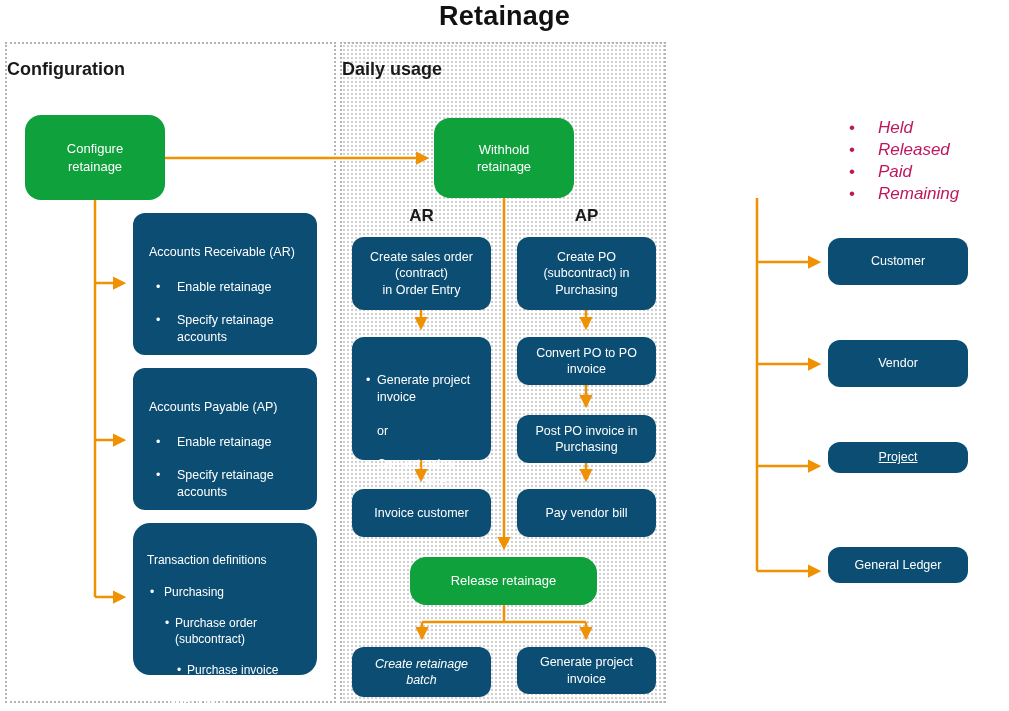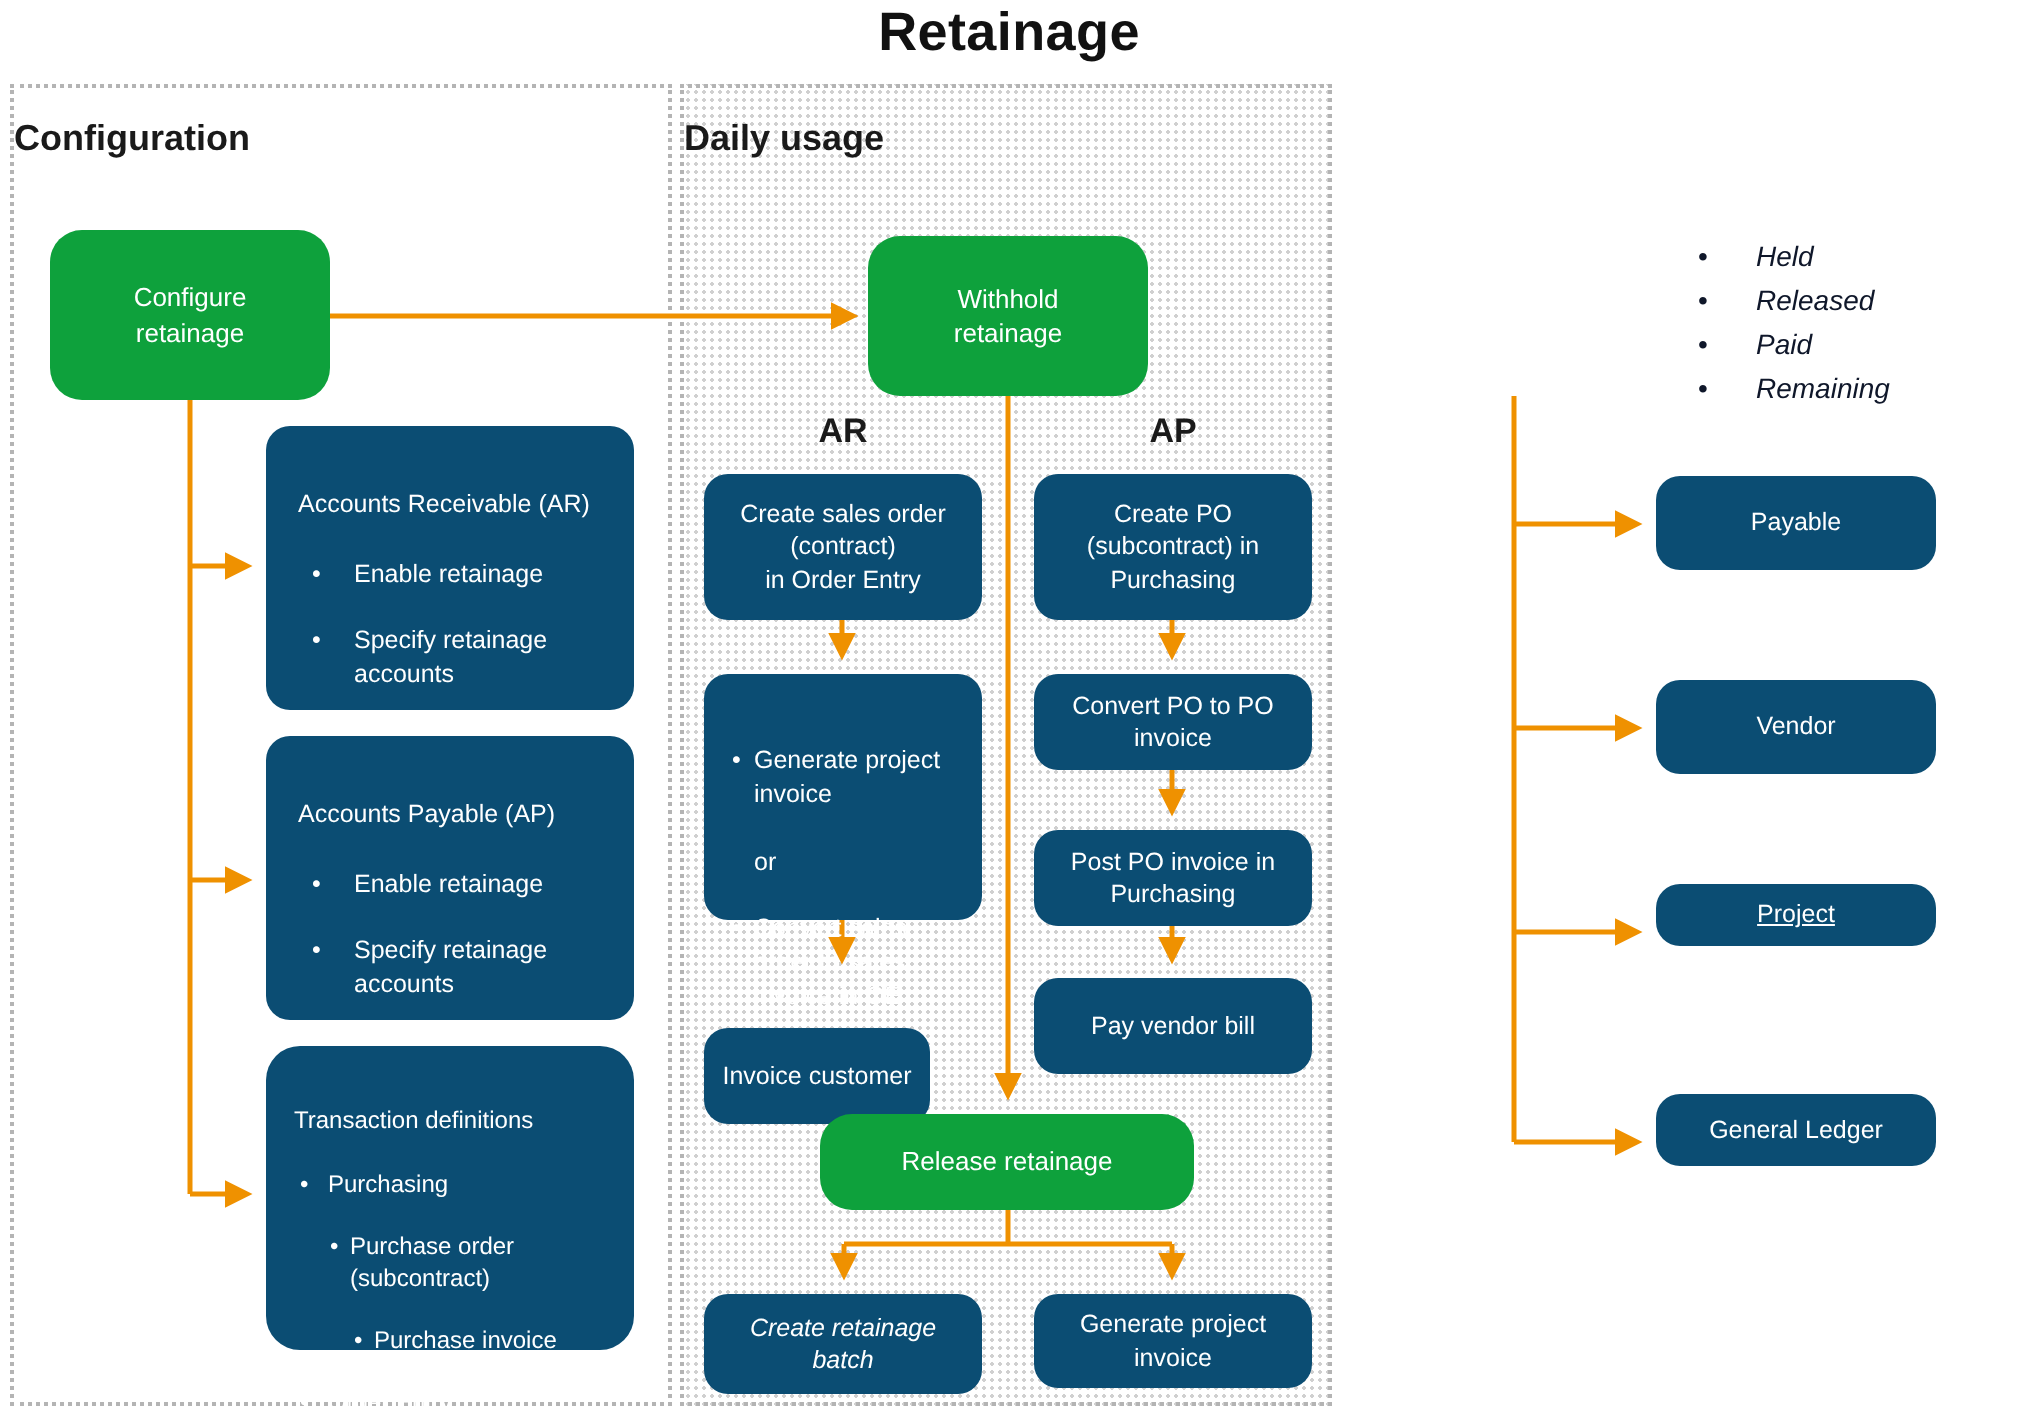--- a/index.html
+++ b/index.html
@@ -36,21 +36,21 @@
   .tl.l2{padding-left:28px;}  .tl.l2::before{content:"\2022";position:absolute;left:18px;}
   .tl.l3{padding-left:40px;}  .tl.l3::before{content:"\2022";position:absolute;left:30px;}
   
   .arbox2{display:block;text-align:left;padding:18px 6px 10px 14px;line-height:1.35;}
   .mbl{position:relative;padding-left:11px;}
   .mbl::before{content:"\2022";position:absolute;left:0;}
   .mbl.nob::before{content:"";}
   
   .metrics{position:absolute;left:847px;top:117px;z-index:3;list-style:none;margin:0;padding:0;}
   .metrics li{position:relative;padding-left:31px;height:22px;line-height:22px;
-        font-size:14px;font-style:italic;color:#0f172a;}
+        font-size:17px;font-style:italic;color:#be185d;}
   .metrics li::before{content:"\2022";position:absolute;left:2px;font-style:normal;}
 </style>
 </head>
 <body>
 
 <div class="page">
 
   <div class="page-title">Retainage</div>
 
   <section class="panel panel-config">
@@ -123,21 +123,21 @@
   <div class="node blue" style="left:352px;top:237px;width:139px;height:73px;">Create sales order
 (contract)
 in Order Entry</div>
 
   <div class="node blue arbox2" style="left:352px;top:337px;width:139px;height:123px;">
     <div class="mbl">Generate project invoice</div>
     <div class="mbl nob">or</div>
     <div class="mbl">Convert sales order to sales invoice in OE</div>
   </div>
 
-  <div class="node blue" style="left:352px;top:489px;width:113px;height:48px;margin-top:25px;">Invoice customer</div>
+  <div class="node blue" style="left:352px;top:489px;width:139px;height:48px;">Invoice customer</div>
 
   <div class="node blue" style="left:517px;top:237px;width:139px;height:73px;">Create PO
 (subcontract) in
 Purchasing</div>
 
   <div class="node blue" style="left:517px;top:337px;width:139px;height:48px;">Convert PO to PO
 invoice</div>
 
   <div class="node blue" style="left:517px;top:415px;width:139px;height:48px;">Post PO invoice in
 Purchasing</div>
@@ -153,21 +153,21 @@
 invoice</div>
 
 
   <ul class="metrics">
     <li>Held</li>
     <li>Released</li>
     <li>Paid</li>
     <li>Remaining</li>
   </ul>
 
-  <div class="node blue" style="left:828px;top:238px;width:140px;height:47px;">Payable</div>
+  <div class="node blue" style="left:828px;top:238px;width:140px;height:47px;">Customer</div>
 
   <div class="node blue" style="left:828px;top:340px;width:140px;height:47px;">Vendor</div>
 
   <div class="node blue" style="left:828px;top:442px;width:140px;height:31px;text-decoration:underline;">Project</div>
 
   <div class="node blue" style="left:828px;top:547px;width:140px;height:36px;">General Ledger</div>
 
 </div>
 
 </body></html>

